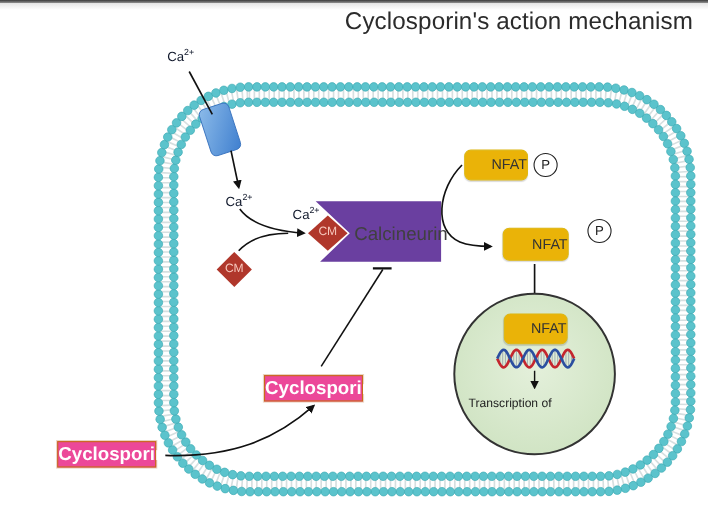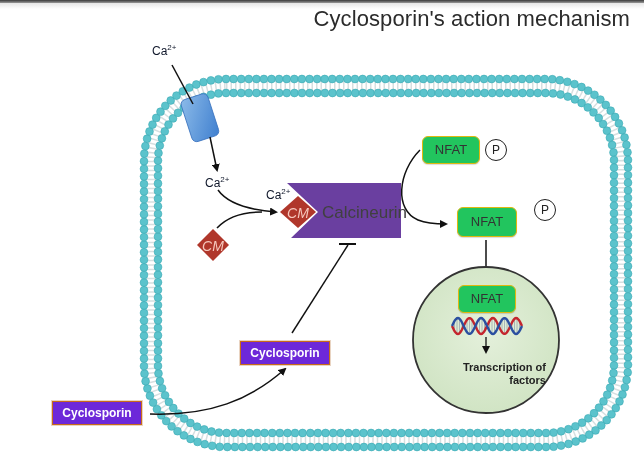--- a/index.html
+++ b/index.html
@@ -3,26 +3,26 @@
 <meta charset="utf-8">
 <style>
   html, body { margin: 0; padding: 0; background: #ffffff; }
   body { width: 644px; height: 463px; position: relative; overflow: hidden; font-family: "Liberation Sans", sans-serif; }
   .topbar { position: absolute; left: 0; top: 0; width: 644px; height: 3px; background: linear-gradient(#3a3a3a, #9a9a9a); }
   .topshade { position: absolute; left: 0; top: 3px; width: 644px; height: 6px; background: linear-gradient(#e6e6e6, #ffffff); }
   #diagram { position: absolute; left: 0; top: 0; }
   .title { position: absolute; right: 14px; top: 6px; font-size: 22px; color: #2b2b2b; letter-spacing: 0.1px; white-space: nowrap; }
   .lbl { position: absolute; font-size: 12px; color: #0f172a; white-space: nowrap; }
   .lbl sup { font-size: 8px; position: relative; top: -1px; vertical-align: top; }
-  .nfat { position: absolute; background: #22c55e; border: 1px solid #e0b810; border-radius: 6px; color: #333; font-size: 13px; text-align: center; box-shadow: 0 1px 1px rgba(0,0,0,0.15); }
+  .nfat { position: absolute; background: #eab308; border: 1px solid #e0b810; border-radius: 6px; color: #333; font-size: 13px; text-align: right; box-shadow: 0 1px 1px rgba(0,0,0,0.15); }
   .pcircle { position: absolute; width: 20px; height: 20px; border: 1.5px solid #222; border-radius: 50%; font-size: 12px; line-height: 20px; text-align: center; color: #222; background: #fff; }
-  .cyc { position: absolute; background: #6d28d9; color: #fff; font-weight: bold; font-size: 12px; text-align: center; border: 1px solid #c96a1a; box-shadow: 0 0 0 1px #e9d4c2; }
-  .cmtext { position: absolute; color: #f6c8bd; font-size: 14px; text-align: center; width: 36px; font-style: italic; }
+  .cyc { position: absolute; background: #ec4899; color: #fff; font-weight: bold; font-size: 17px; text-align: center; border: 1px solid #c96a1a; box-shadow: 0 0 0 1px #e9d4c2; }
+  .cmtext { position: absolute; color: #f6c8bd; font-size: 11px; text-align: center; width: 36px; }
   .calc { position: absolute; color: #404040; font-size: 17px; }
-  .trans { position: absolute; font-size: 11px; font-weight: bold; color: #222; text-align: right; line-height: 13px; width: 120px; }
+  .trans { position: absolute; font-size: 11px; font-weight: normal; color: #222; text-align: left; line-height: 13px; width: 120px; }
 </style>
 </head>
 <body>
 
 <div class="topbar"></div>
 <div class="topshade"></div>
 
 <div class="title">Cyclosporin's action mechanism</div>
 
 <svg id="diagram" width="644" height="463">
@@ -530,17 +530,16 @@
 <div class="nfat" style="left:422px; top:136px; width:56px; height:26px; line-height:26px;">NFAT</div>
 <div class="pcircle" style="left:485px; top:139px;">P</div>
 
 <div class="nfat" style="left:457px; top:207px; width:58px; height:28px; line-height:28px;">NFAT</div>
 <div class="pcircle" style="left:534px; top:199px;">P</div>
 
 <div class="nfat" style="left:458px; top:285px; width:56px; height:26px; line-height:26px;">NFAT</div>
 
 <div class="trans" style="left:426px; top:361px;">
   <div>Transcription of</div>
-  <div>factors</div>
 </div>
 
 <div class="cyc" style="left:52px; top:401px; width:88px; height:22px; line-height:22px;">Cyclosporin</div>
 <div class="cyc" style="left:240px; top:341px; width:88px; height:22px; line-height:22px;">Cyclosporin</div>
 
 </body></html>

